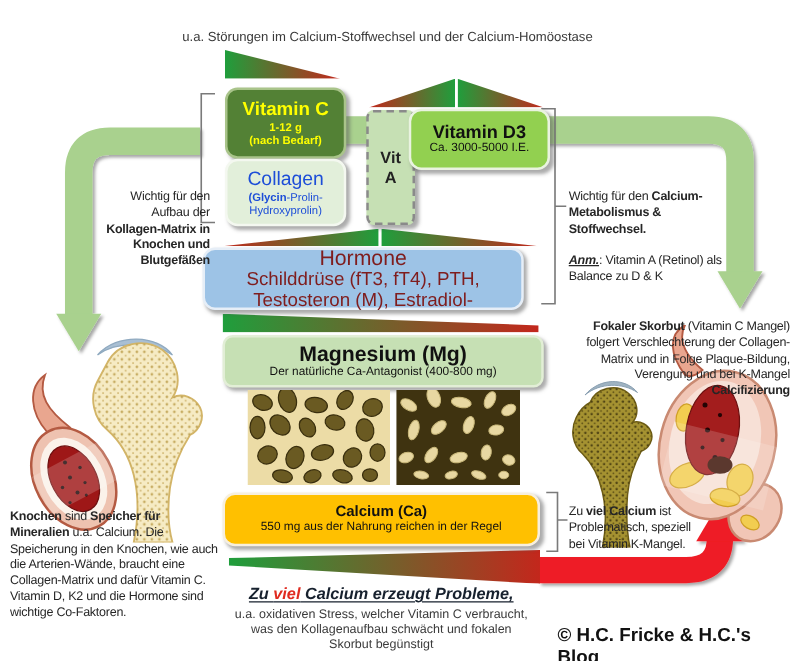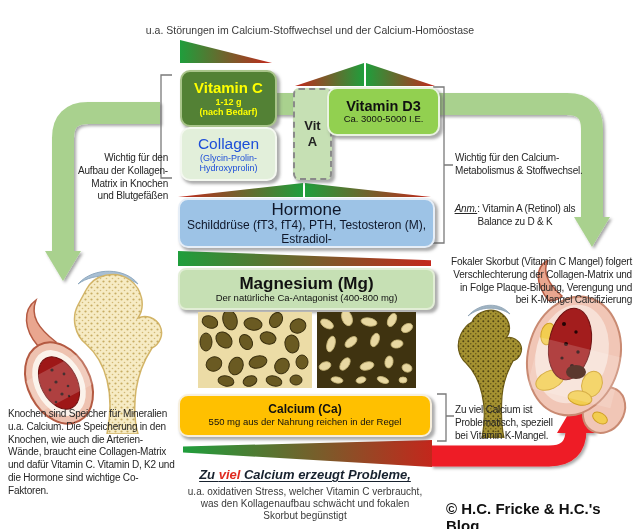--- a/index.html
+++ b/index.html
@@ -39,41 +39,41 @@
   .box-vita{left:293px;top:88px;width:35px;height:88px;background:#c6e0b4;
     border:2px dashed #8a8a8a;border-radius:6px;color:#222;font-weight:bold;font-size:13px;}
   .box-vita span{display:block;line-height:1.25;}
   .box-d3{left:327px;top:87px;width:109px;height:45px;background:#92d050;
     border:2px solid #e9f3e0;color:#111;}
   .box-d3 .t,.box-k2 .t{font-size:14.5px;font-weight:bold;}
   .box-d3 .s{font-size:9.5px;}
   .box-k2{left:327px;top:136px;width:109px;height:43px;background:#92d050;
     border:2px solid #e9f3e0;color:#111;}
   .box-k2 .s{font-size:9.5px;font-weight:bold;}
-  .box-hormone{left:178px;top:198px;width:253px;height:46px;background:#9dc3e6;
-    border:2px solid #e6eef7;color:#0f172a;}
+  .box-hormone{left:162px;top:198px;width:253px;height:46px;background:#9dc3e6;
+    border:2px solid #e6eef7;color:#7f1d1d;}
   .box-hormone .t{font-size:17px;}
-  .box-hormone .s{font-size:12px;}
+  .box-hormone .s{font-size:15px;}
   .box-mg{left:178px;top:268px;width:253px;height:38px;background:#c6e0b4;
     border:2px solid #e2eed6;border-radius:8px;color:#111;}
   .box-mg .t{font-size:17px;font-weight:bold;}
   .box-mg .s{font-size:9.5px;}
   .box-ca{left:178px;top:394px;width:250px;height:39px;background:#ffc000;
     border:2px solid #f7efdd;color:#111;}
   .box-ca .t{font-size:12px;font-weight:bold;}
   .box-ca .s{font-size:9.5px;}
   
   .note{position:absolute;font-size:10px;line-height:12.8px;letter-spacing:-0.2px;color:#262626;}
   .n-lefttop{left:76px;top:152px;width:92px;text-align:right;}
   .n-righttop{left:455px;top:152px;width:130px;text-align:left;}
-  .n-anm{left:440px;top:203px;width:150px;text-align:center;}
+  .n-anm{left:455px;top:203px;width:150px;text-align:left;}
   .n-skorbut{left:450px;top:256px;width:182px;text-align:right;}
   .n-bone{left:8px;top:408px;width:168px;text-align:left;}
   .n-careq{left:455px;top:404px;width:112px;text-align:left;}
-  .b{font-weight:normal;}
+  .b{font-weight:bold;}
   .iu{font-style:italic;text-decoration:underline;}
   
   .footer-title{position:absolute;left:150px;top:467px;width:310px;text-align:center;
     font-size:13px;font-weight:bold;font-style:italic;color:#17212e;
     text-decoration:underline;text-underline-offset:2px;}
   .footer-sub{position:absolute;left:150px;width:310px;text-align:center;
     font-size:10px;line-height:12.5px;color:#3a3a3a;}
   .copyright{position:absolute;left:446px;top:500px;width:190px;
     font-size:15px;font-weight:bold;color:#111;}
   svg{display:block;}

